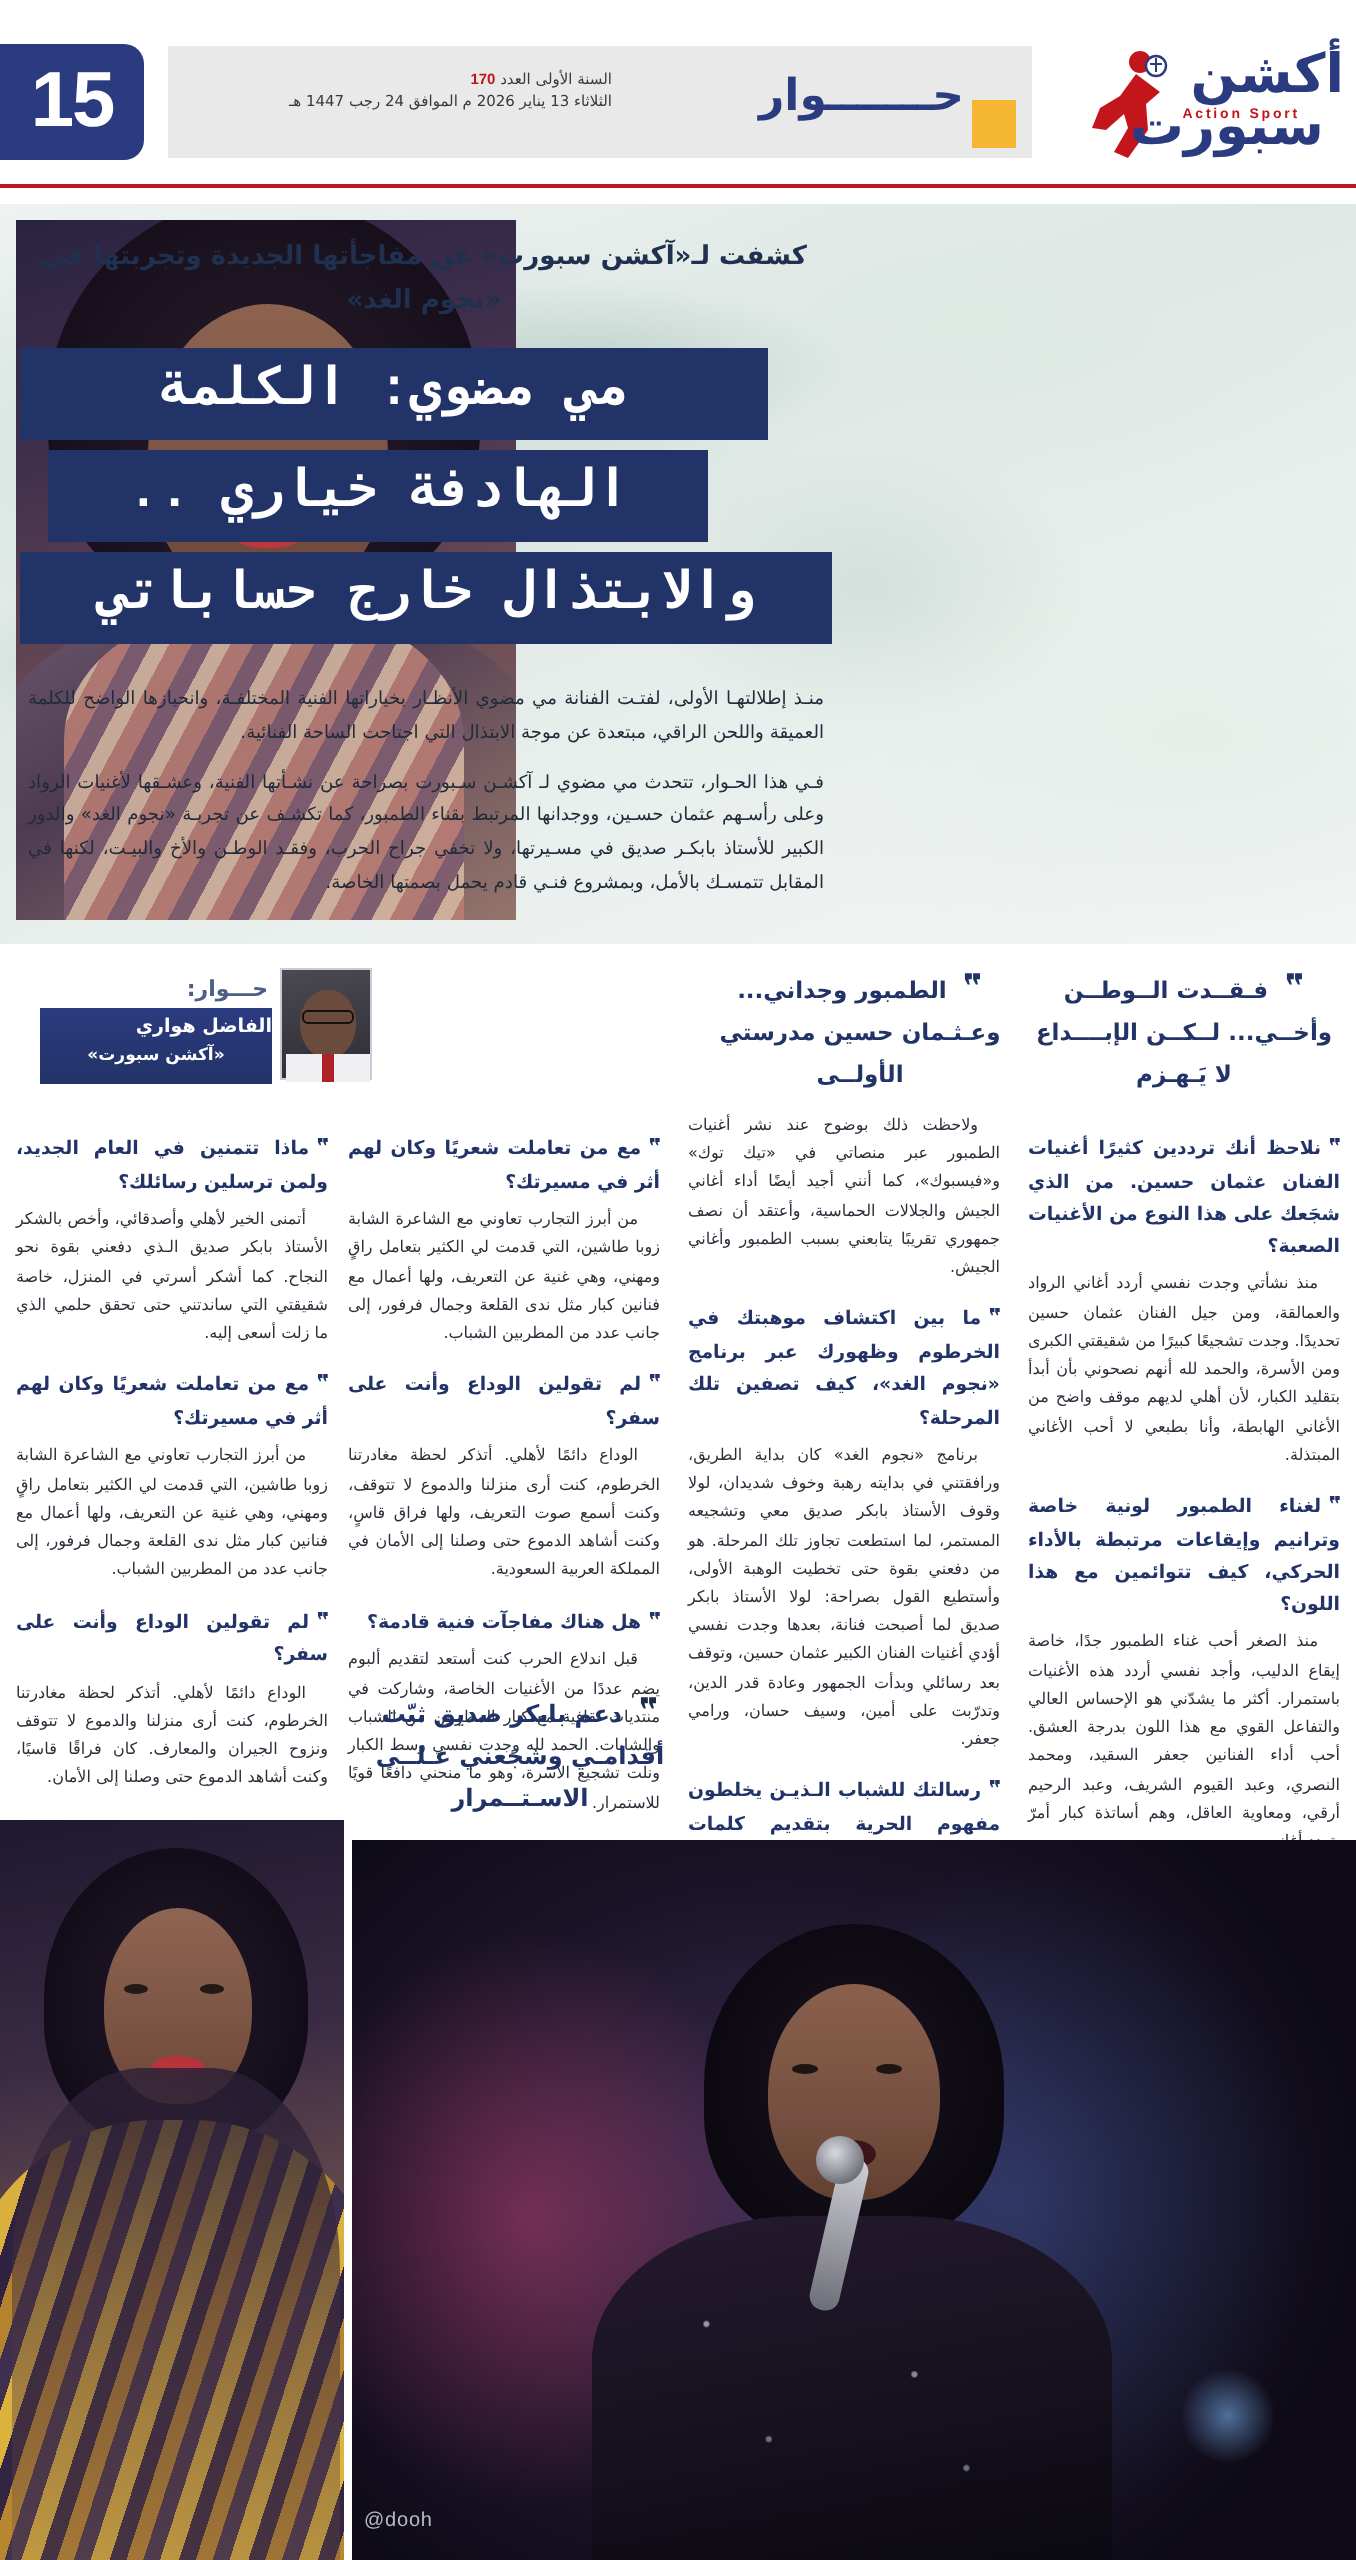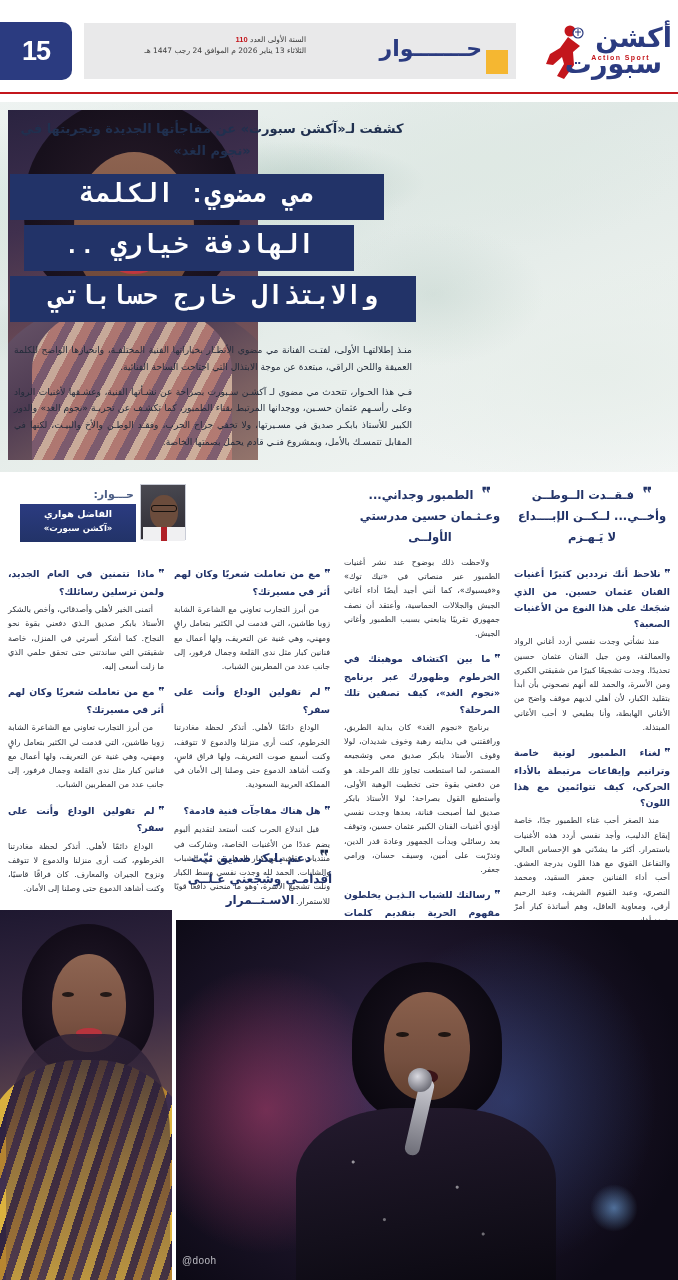--- a/index.html
+++ b/index.html
@@ -16,21 +16,21 @@
   
   .masthead {
     position:absolute; top:22px; right:0; left:0; height:62px;
   }
   .page-number-box {
     position:absolute; left:0; top:0; width:72px; height:58px;
     background:#2b3b80; border-radius:0 10px 10px 0;
     display:flex; align-items:center; justify-content:center;
   }
   .page-number-box span {
-    color:#fff; font-size:27px; font-weight:bold; letter-spacing:-1px;
+    color:#fff; font-size:39px; font-weight:bold; letter-spacing:-1px;
     font-family:"Liberation Sans", sans-serif;
   }
   .masthead-strip {
     position:absolute; left:84px; right:162px; top:1px; height:56px;
     background:#e9e9ea;
   }
   .issue-info {
     position:absolute; left:96px; top:12px; text-align:right; direction:rtl;
     width:210px;
   }
@@ -159,21 +159,21 @@
   }
   .byline-label {
     position:absolute; right:52px; top:4px; font-size:11px; color:#4d5f86;
     font-weight:600; letter-spacing:1px;
   }
   .byline-box {
     position:absolute; right:50px; top:20px; width:116px; height:38px;
     background:linear-gradient(180deg,#2b3b80 0%,#223368 100%);
     color:#fff; text-align:center; padding-top:3px;
   }
-  .byline-name { font-size:9.5px; font-weight:bold; line-height:1.55; }
+  .byline-name { font-size:9.5px; font-weight:bold; line-height:1.55;text-align:right; }
   .byline-org { font-size:8.5px; font-weight:bold; line-height:1.5; }
 
   
   .pq { position:absolute; text-align:center; color:#223368; }
   .pq .mark {
     color:#223368; font-size:17px; font-weight:bold; line-height:1;
     display:inline-block; transform:scaleX(-1); margin-left:3px;
   }
   .pq .txt { font-size:11.5px; font-weight:bold; line-height:1.55; letter-spacing:.3px; }
   .pq-a { right:170px; top:484px; width:156px; }
@@ -302,21 +302,21 @@
 
     <div class="page-number-box">
       <span>15</span>
     </div>
 
     <div class="masthead-strip"></div>
 
     <div class="issue-info">
       <div class="issue-line1">
         <span>السنة الأولى العدد</span>
-        <b>110</b>
+        <b>170</b>
       </div>
       <div class="issue-line2">الثلاثاء 13 يناير 2026 م الموافق 24 رجب 1447 هـ</div>
     </div>
 
     <div class="section-word">حـــــــوار</div>
     <div class="yellow-sq"></div>
 
     <div class="logo-wrap">
       <div class="logo-runner">
         <svg viewBox="0 0 44 58" width="44" height="58" aria-hidden="true">

